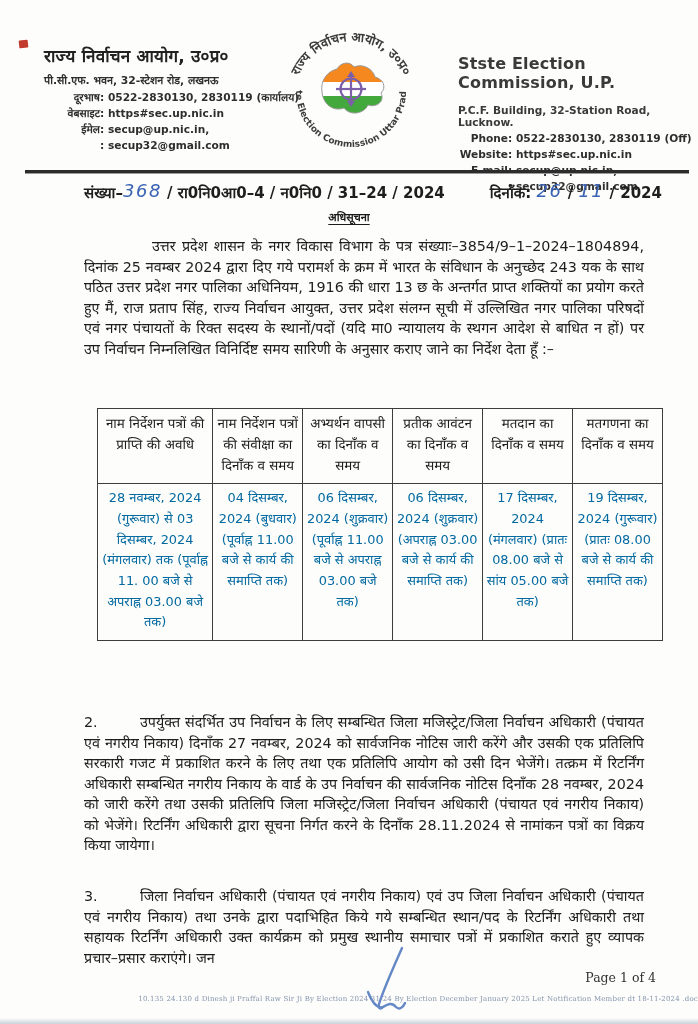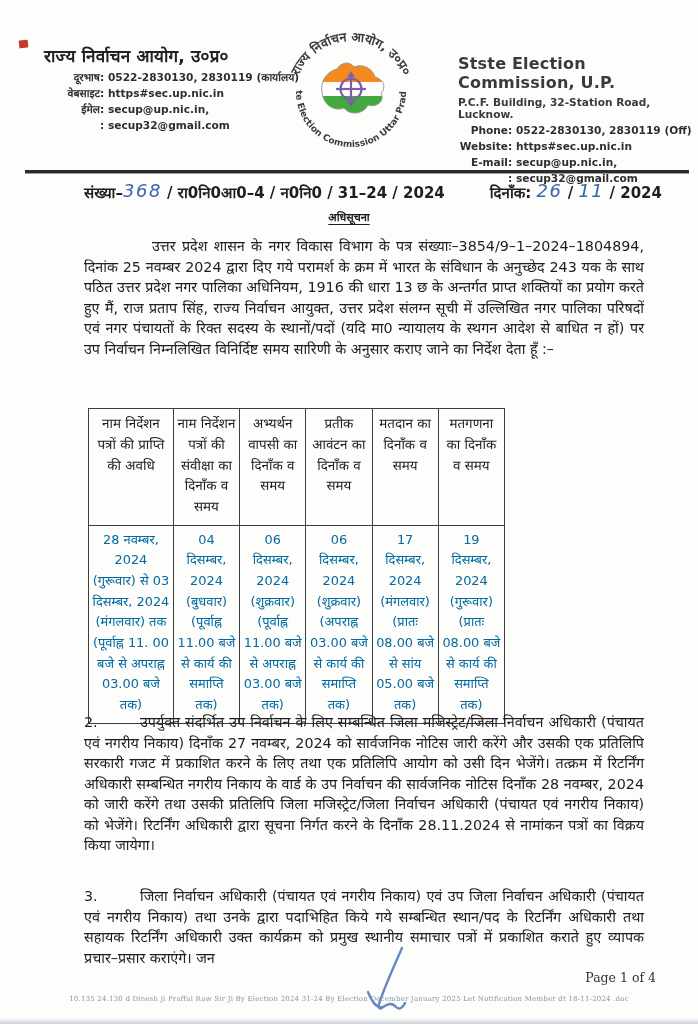--- a/index.html
+++ b/index.html
@@ -17,56 +17,57 @@
   }
   
   .hdr-left{position:absolute;left:44px;top:44px;width:230px;}
   .hdr-left .org{font-size:17px;font-weight:700;color:#222;letter-spacing:.2px;}
   .hdr-left .addr{font-size:10.8px;font-weight:700;color:#2e2e2e;margin-top:5px;}
   .contact{display:grid;grid-template-columns:56px 1fr;font-size:10.6px;font-weight:700;color:#2e2e2e;line-height:1.5;margin-top:3px;}
   .contact .lbl{white-space:nowrap;text-align:right;}
   .contact .val{white-space:nowrap;}
   .hdr-right{position:absolute;left:458px;top:54px;width:230px;color:#3a3a3a;}
   .hdr-right .org{font-size:16px;font-weight:700;letter-spacing:.2px;}
-  .hdr-right .addr{font-size:10.6px;font-weight:700;margin-top:4px;}
+  .hdr-right .addr{font-size:10.6px;font-weight:700;margin-top:12px;}
   .hdr-right .contact{grid-template-columns:50px 1fr;}
   .logo{position:absolute;left:276px;top:20px;width:150px;height:150px;}
   .corner-mark{position:absolute;left:19px;top:40px;width:9px;height:8px;background:#c23a2b;transform:rotate(-6deg);border-radius:1px;}
   .rule{position:absolute;left:25px;right:9px;top:170px;height:3px;background:#2c2c2c;box-shadow:0 1px 0 #9a9a9a;}
   
   .refline{position:absolute;left:84px;right:36px;top:181px;display:flex;justify-content:space-between;align-items:baseline;font-size:15px;font-weight:700;color:#1e1e1e;}
   .hw{font-style:italic;font-weight:500;color:#3a63b5;font-size:18px;letter-spacing:1.5px;position:relative;top:-1px;}
   .doc-title{position:absolute;left:0;right:0;top:209px;text-align:center;font-size:11px;font-weight:700;color:#1b1b1b;text-decoration:underline;text-underline-offset:3px;}
   
   .para{position:absolute;left:84px;width:560px;font-size:14.3px;line-height:20.5px;text-align:justify;color:#1d1d1d;}
   .p1{top:236px;text-indent:68px;}
   .p2{top:712px;}
   .p3{top:886px;}
   .pnum{display:inline-block;width:56px;text-indent:0;}
   
-  .sched{position:absolute;left:88px;top:408px;width:417px;border-collapse:collapse;table-layout:fixed;}
+  .sched{position:absolute;left:97px;top:408px;width:566px;border-collapse:collapse;table-layout:fixed;}
   .sched th,.sched td{border:1.4px solid #3d3d3d;vertical-align:top;text-align:center;padding:5px 3px 7px 3px;}
   .sched th{font-size:13.4px;font-weight:400;line-height:1.55;color:#1d1d1d;}
   .sched td{font-size:12.9px;line-height:1.6;color:#0369a1;padding-top:4px;}
   .c1{width:20.4%;} .cx{width:15.92%;}
   
   .pageno{position:absolute;right:42px;top:970px;font-family:"DejaVu Serif", serif;font-size:12.5px;color:#333;}
-  .footline{position:absolute;left:0;right:0;top:995px;text-align:center;font-family:"DejaVu Serif", serif;font-size:7px;color:#8494ad;letter-spacing:.2px;}
+  .footline{position:absolute;left:0;right:0;top:995px;text-align:right;font-family:"DejaVu Serif", serif;font-size:7px;color:#8494ad;letter-spacing:.2px;}
   .pen-tick{position:absolute;left:360px;top:946px;width:60px;height:70px;}
   .page-bottom-edge{position:absolute;left:0;right:0;bottom:0;height:6px;background:linear-gradient(#fdfdfb,#c9d2da);}
 </style>
 </head>
 <body>
 
 <div class="page">
 
   <div class="corner-mark"></div>
 
   <div class="hdr-left">
     <div class="org">राज्य निर्वाचन आयोग, उ०प्र०</div>
+    <div class="addr">पी.सी.एफ. भवन, 32-स्टेशन रोड, लखनऊ</div>
     <div class="contact">
       <span class="lbl">दूरभाष</span>
       <span class="val">: 0522-2830130, 2830119 (कार्यालय)</span>
       <span class="lbl">वेबसाइट</span>
       <span class="val">: https#sec.up.nic.in</span>
       <span class="lbl">ईमेल</span>
       <span class="val">: secup@up.nic.in,</span>
       <span class="lbl"></span>
       <span class="val">: secup32@gmail.com</span>
     </div>

